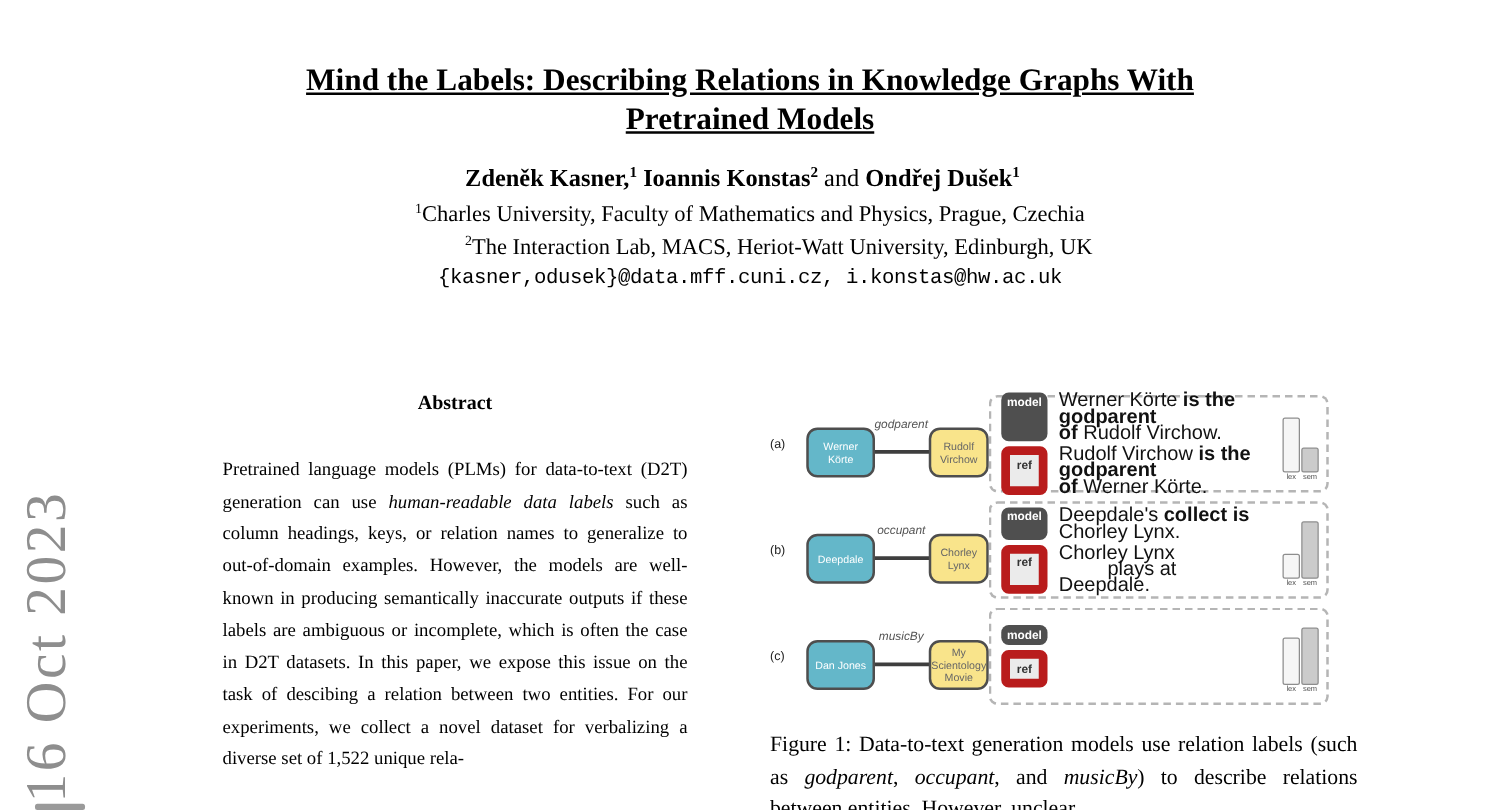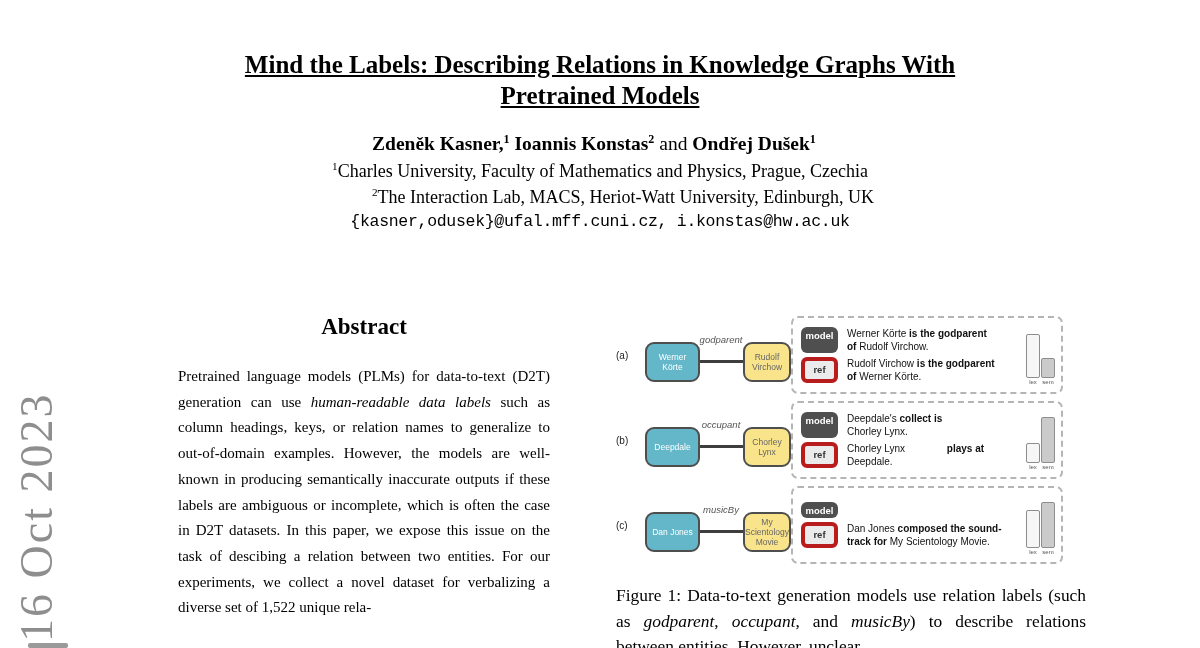--- a/index.html
+++ b/index.html
@@ -32,21 +32,21 @@
   .affil1{top:161px;}
   .affil2{top:187px;padding-left:46px;}
   .emails{
     position:absolute;left:0;right:0;top:212px;text-align:center;
     font-family:"Liberation Mono", monospace;font-size:16.5px;letter-spacing:-0.3px;
   }
 
   
   .abstract-head{
     position:absolute;left:178px;width:372px;top:314px;text-align:center;
-    font-size:23px;font-weight:bold;
+    font-size:16px;font-weight:bold;
   }
   .abstract-body{
     position:absolute;left:178px;width:372px;top:364px;
     font-size:15px;line-height:25.7px;text-align:justify;
   }
 
   
   .figure{position:absolute;left:616px;top:316px;width:470px;}
   .fig-row{display:flex;align-items:center;height:78px;margin-bottom:7px;}
   .row-label{width:17px;flex:none;font-family:"Liberation Sans",sans-serif;font-size:10px;color:#222;}
@@ -70,22 +70,22 @@
     padding:6px 44px 6px 8px;
     display:flex;flex-direction:column;justify-content:center;gap:4px;
   }
   .out-row{display:flex;gap:9px;}
   .badge{
     flex:none;width:37px;text-align:center;box-sizing:border-box;
     font-family:"Liberation Sans",sans-serif;font-size:9.5px;font-weight:bold;
     padding:2.5px 0;border-radius:6px;
   }
   .badge.model{background:#4f4f4f;color:#fff;}
-  .badge.ref{background:#ebebeb;color:#333;border:4px solid #b91c1c;}
-  .out-text{font-family:"Liberation Sans",sans-serif;font-size:10px;line-height:13px;color:#111;}
+  .badge.ref{background:#ebebeb;color:#333;border:7px solid #b91c1c;}
+  .out-text{font-family:"Liberation Sans",sans-serif;font-size:16px;line-height:13px;color:#111;}
   .bars{position:absolute;right:6px;bottom:7px;display:flex;align-items:flex-end;gap:1px;}
   .bar-col{display:flex;flex-direction:column;align-items:center;}
   .bar{width:14px;box-sizing:border-box;border:1.3px solid #8d8d8d;border-radius:2px;}
   .bar.lex{background:#f6f6f6;}
   .bar.sem{background:#cbcbcb;}
   .bar-lab{font-family:"Liberation Sans",sans-serif;font-size:6px;color:#555;margin-top:1px;}
 
   .caption{
     position:absolute;left:616px;top:583px;width:470px;
     font-size:17.4px;line-height:25.5px;text-align:justify;
@@ -97,21 +97,21 @@
 <div class="stamp">16 Oct 2023</div>
 <div class="stamp-frag"></div>
 
 <div class="title">
   <div>Mind the Labels: Describing Relations in Knowledge Graphs With</div>
   <div>Pretrained Models</div>
 </div>
 <div class="authors"><span style="font-weight: bold;">Zdeněk Kasner,</span><sup style="font-weight: bold;">1</sup><span>  </span><span style="font-weight: bold;">Ioannis Konstas</span><sup style="font-weight: bold;">2</sup><span>  and  </span><span style="font-weight: bold;">Ondřej Dušek</span><sup style="font-weight: bold;">1</sup></div>
 <div class="affil affil1"><sup>1</sup><span>Charles University, Faculty of Mathematics and Physics, Prague, Czechia</span></div>
 <div class="affil affil2"><sup>2</sup><span>The Interaction Lab, MACS, Heriot-Watt University, Edinburgh, UK</span></div>
-<div class="emails">{kasner,odusek}@ufal.mff.cuni.cz, i.konstas@hw.ac.uk</div>
+<div class="emails">{kasner,odusek}@data.mff.cuni.cz, i.konstas@hw.ac.uk</div>
 
 <div class="abstract-head">Abstract</div>
 <div class="abstract-body"><span>Pretrained language models (PLMs) for data-to-text (D2T) generation can use </span><span style="font-style: italic;">human-readable data labels</span><span> such as column headings, keys, or relation names to generalize to out-of-domain examples. However, the models are well-known in producing semantically inaccurate outputs if these labels are ambiguous or incomplete, which is often the case in D2T datasets. In this paper, we expose this issue on the task of descibing a relation between two entities. For our experiments, we collect a novel dataset for verbalizing a diverse set of 1,522 unique rela-</span></div>
 
 <div class="figure">
 
   <div class="fig-row">
     <span class="row-label">(a)</span>
     <div class="graph">
       <span class="edge-label">godparent</span>
@@ -149,21 +149,21 @@
       <div class="node subj">Deepdale</div>
       <div class="node obj">Chorley Lynx</div>
     </div>
     <div class="outbox">
       <div class="out-row">
         <span class="badge model">model</span>
         <span class="out-text"><span>Deepdale's </span><span style="font-weight: bold;">collect is</span><br><span>Chorley Lynx.</span></span>
       </div>
       <div class="out-row">
         <span class="badge ref">ref</span>
-        <span class="out-text"><span>Chorley Lynx </span><span style="font-weight: bold; margin-left: 39px;">plays at</span><br><span>Deepdale.</span></span>
+        <span class="out-text"><span>Chorley Lynx </span><span style="font-weight: normal; margin-left: 39px;">plays at</span><br><span>Deepdale.</span></span>
       </div>
       <div class="bars">
         <div class="bar-col">
           <div class="bar lex" style="height: 20px;"></div>
           <span class="bar-lab">lex</span>
         </div>
         <div class="bar-col">
           <div class="bar sem" style="height: 46px;"></div>
           <span class="bar-lab">sem</span>
         </div>
@@ -178,21 +178,20 @@
       <div class="edge-line"></div>
       <div class="node subj">Dan Jones</div>
       <div class="node obj">My Scientology Movie</div>
     </div>
     <div class="outbox">
       <div class="out-row">
         <span class="badge model">model</span>
       </div>
       <div class="out-row">
         <span class="badge ref">ref</span>
-        <span class="out-text"><span>Dan Jones </span><span style="font-weight: bold;">composed the sound-</span><br><span style="font-weight: bold;">track for</span><span> My Scientology Movie.</span></span>
       </div>
       <div class="bars">
         <div class="bar-col">
           <div class="bar lex" style="height: 38px;"></div>
           <span class="bar-lab">lex</span>
         </div>
         <div class="bar-col">
           <div class="bar sem" style="height: 46px;"></div>
           <span class="bar-lab">sem</span>
         </div>

